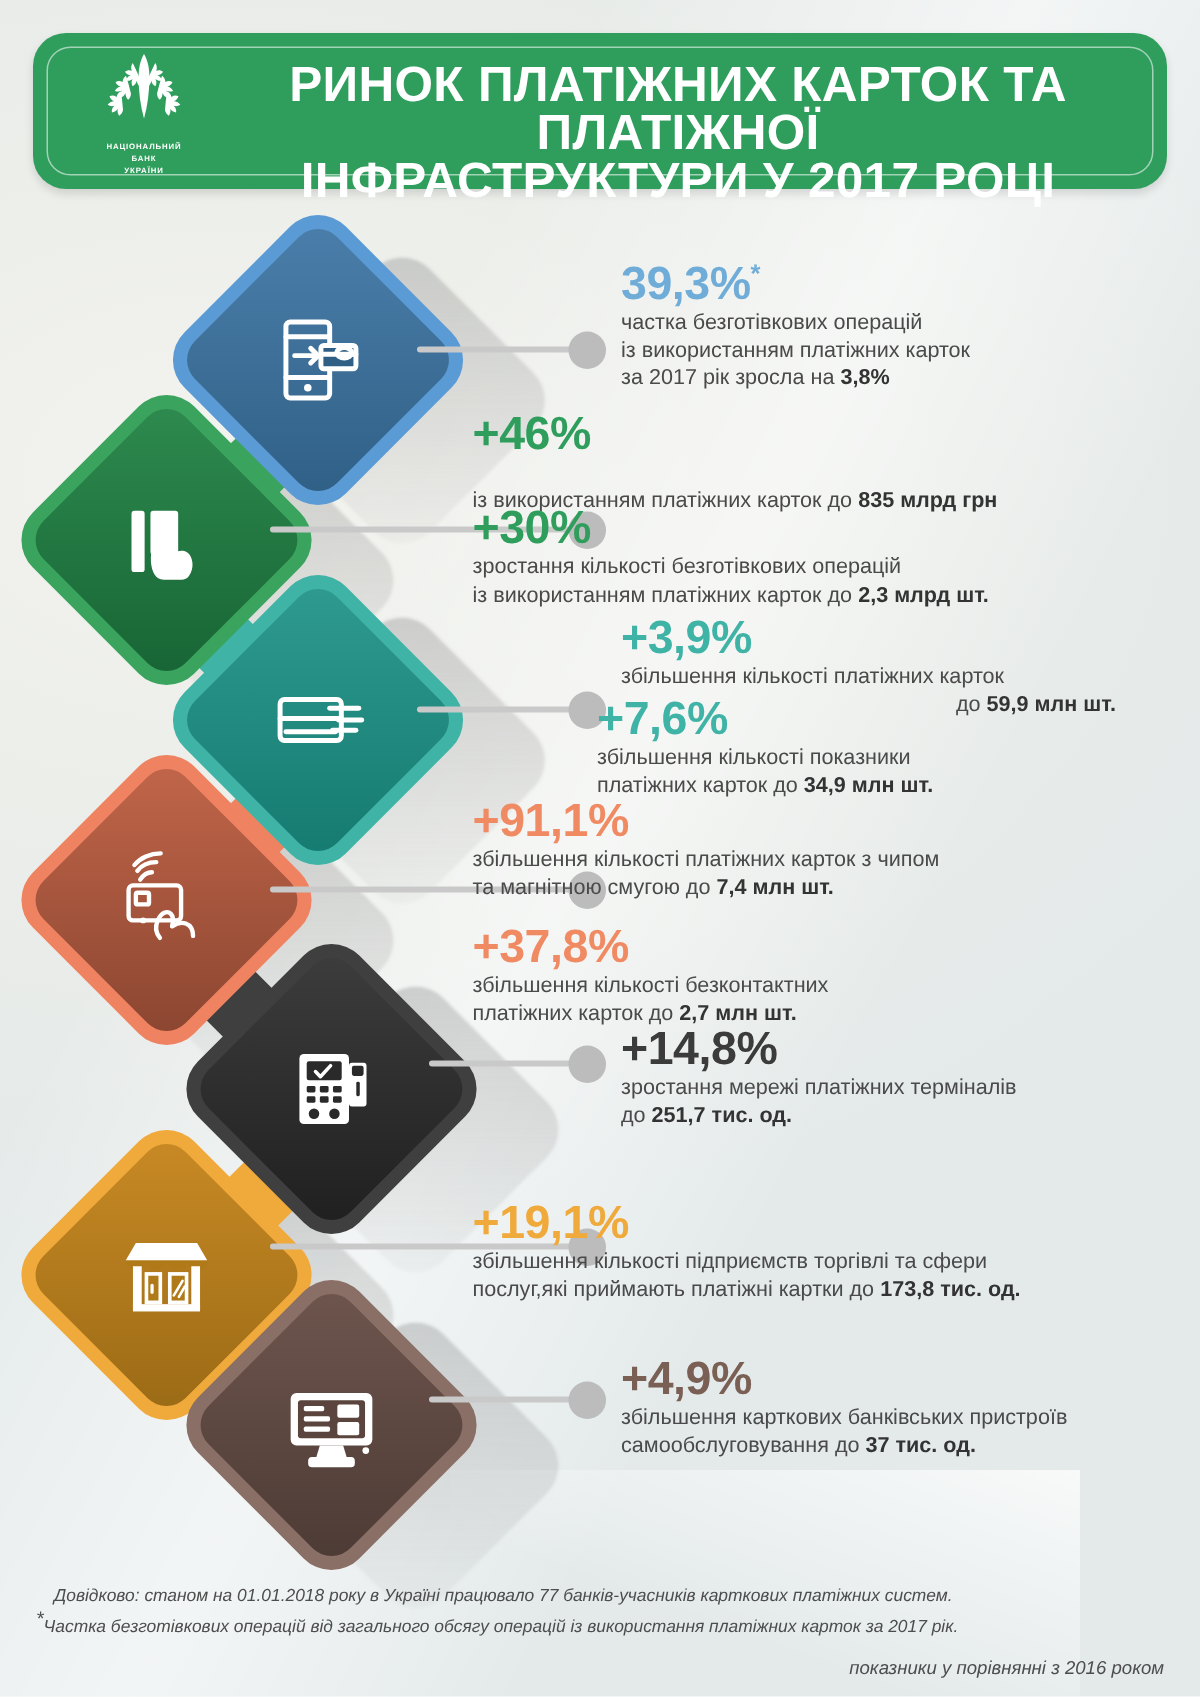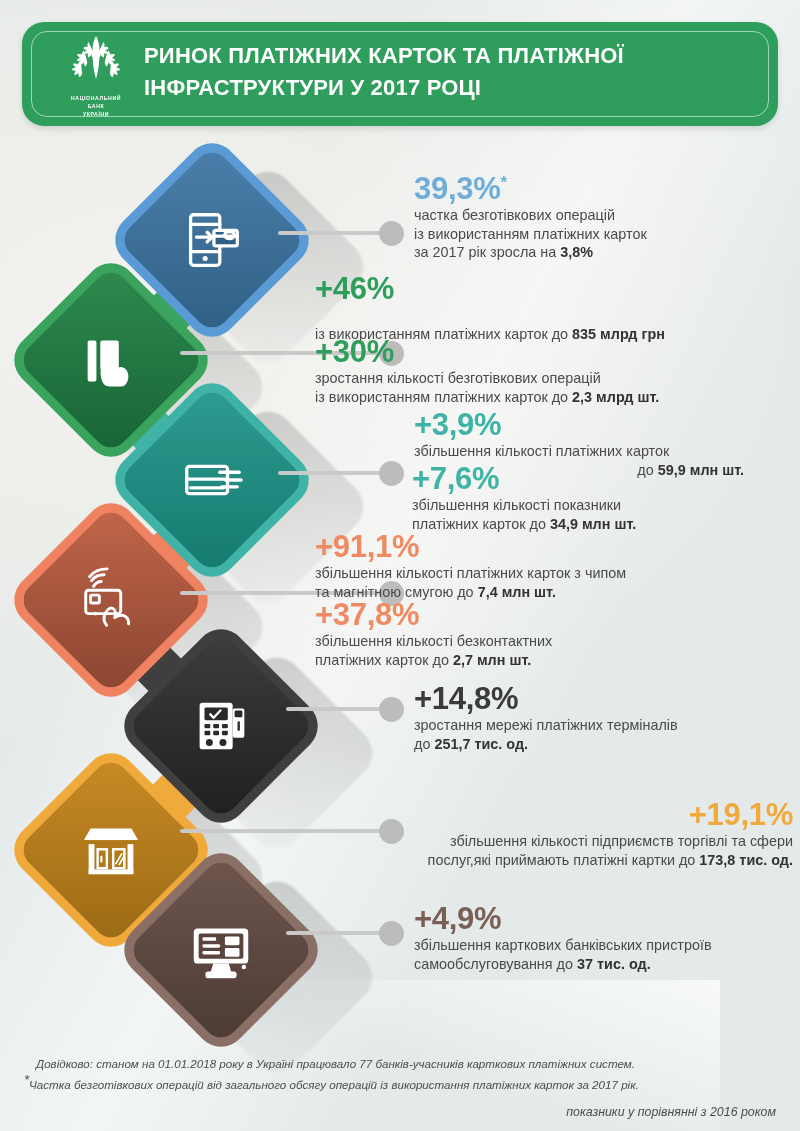--- a/index.html
+++ b/index.html
@@ -45,22 +45,22 @@
     position:absolute;left:28px;top:12px;width:92px;height:84px;
     color:#ffffff;
   }
   .logo svg{display:block;width:66px;height:60px;margin:0 auto;}
   .logo-text{
     text-align:center;font-size:5.2px;line-height:7px;letter-spacing:.6px;
     font-weight:700;color:#ffffff;margin-top:1px;white-space:nowrap;
   }
   .header-title{
     position:absolute;left:122px;right:18px;top:18px;
-    color:#ffffff;
-    font-size:22px;line-height:32px;font-weight:700;letter-spacing:.2px;
+    text-align:center;color:#ffffff;
+    font-size:33px;line-height:32px;font-weight:700;letter-spacing:.2px;
   }
   .header-title .l2{display:block;}
 
   
   .flow{position:absolute;left:0;top:0;width:800px;height:1131px;}
 
   .ribbon{position:absolute;width:46px;height:126px;border-radius:4px;}
 
   .node{position:absolute;width:152px;height:152px;}
   .dia{
@@ -361,61 +361,61 @@
   <div class="stat" style="left:414px;top:408px;width:330px;">
     <div class="pct" style="color:#3fb3a6;">
       <span>+3,9%</span>
     </div>
     <div class="desc">
       <span>збільшення кількості платіжних карток</span>
       <span class="right"><span>до </span><b>59,9 млн шт.</b></span>
     </div>
   </div>
 
-  <div class="stat" style="left:412px;top:462px;width:330px;">
+  <div class="stat" style="left:398px;top:462px;width:330px;">
     <div class="pct" style="color:#3fb3a6;">
       <span>+7,6%</span>
     </div>
     <div class="desc">
       <span>збільшення кількості показники</span><br>
       <span>платіжних карток до </span><b>34,9 млн шт.</b>
     </div>
   </div>
 
   <div class="stat" style="left:315px;top:530px;width:470px;">
     <div class="pct" style="color:#f08a63;">
       <span>+91,1%</span>
     </div>
     <div class="desc">
       <span>збільшення кількості платіжних карток  з чипом</span><br>
       <span>та магнітною смугою до </span><b>7,4 млн шт.</b>
     </div>
   </div>
 
   <div class="stat" style="left:315px;top:598px;width:470px;">
-    <div class="pct" style="color:#f08a63;">
+    <div class="pct" style="color:#f08a63;margin-top:16px;">
       <span>+37,8%</span>
     </div>
     <div class="desc">
       <span>збільшення кількості безконтактних</span><br>
       <span>платіжних карток до </span><b>2,7 млн шт.</b>
     </div>
   </div>
 
   <div class="stat" style="left:414px;top:682px;width:372px;">
     <div class="pct" style="color:#3b3b3b;">
       <span>+14,8%</span>
     </div>
     <div class="desc">
       <span>зростання мережі платіжних терміналів</span><br>
       <span>до </span><b>251,7 тис. од.</b>
     </div>
   </div>
 
-  <div class="stat" style="left:315px;top:798px;width:478px;text-align:right;">
+  <div class="stat" style="left:315px;top:798px;width:478px;">
     <div class="pct" style="color:#f0a93b;">
       <span>+19,1%</span>
     </div>
     <div class="desc">
       <span>збільшення кількості підприємств торгівлі та сфери</span><br>
       <span>послуг,які приймають платіжні картки до </span><b>173,8 тис. од.</b>
     </div>
   </div>
 
   <div class="stat" style="left:414px;top:902px;width:372px;">

